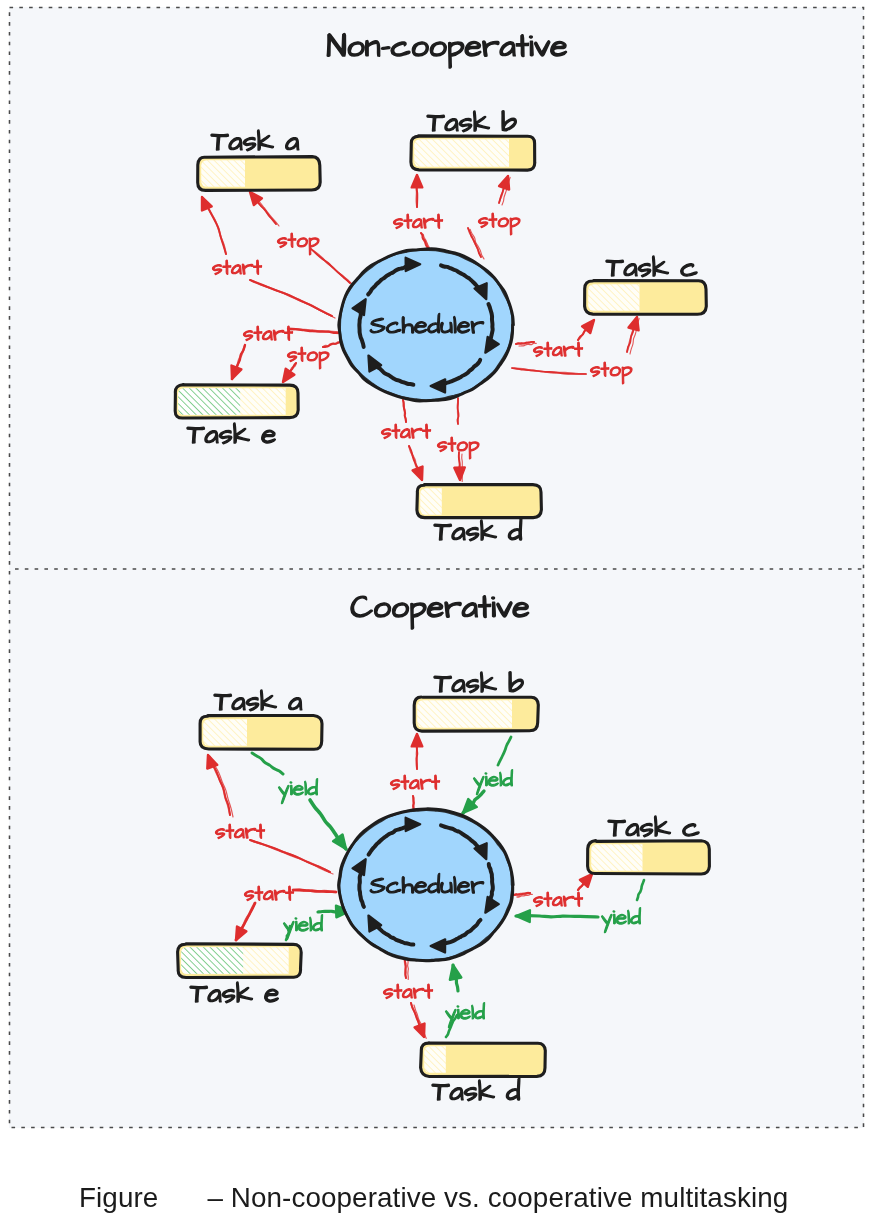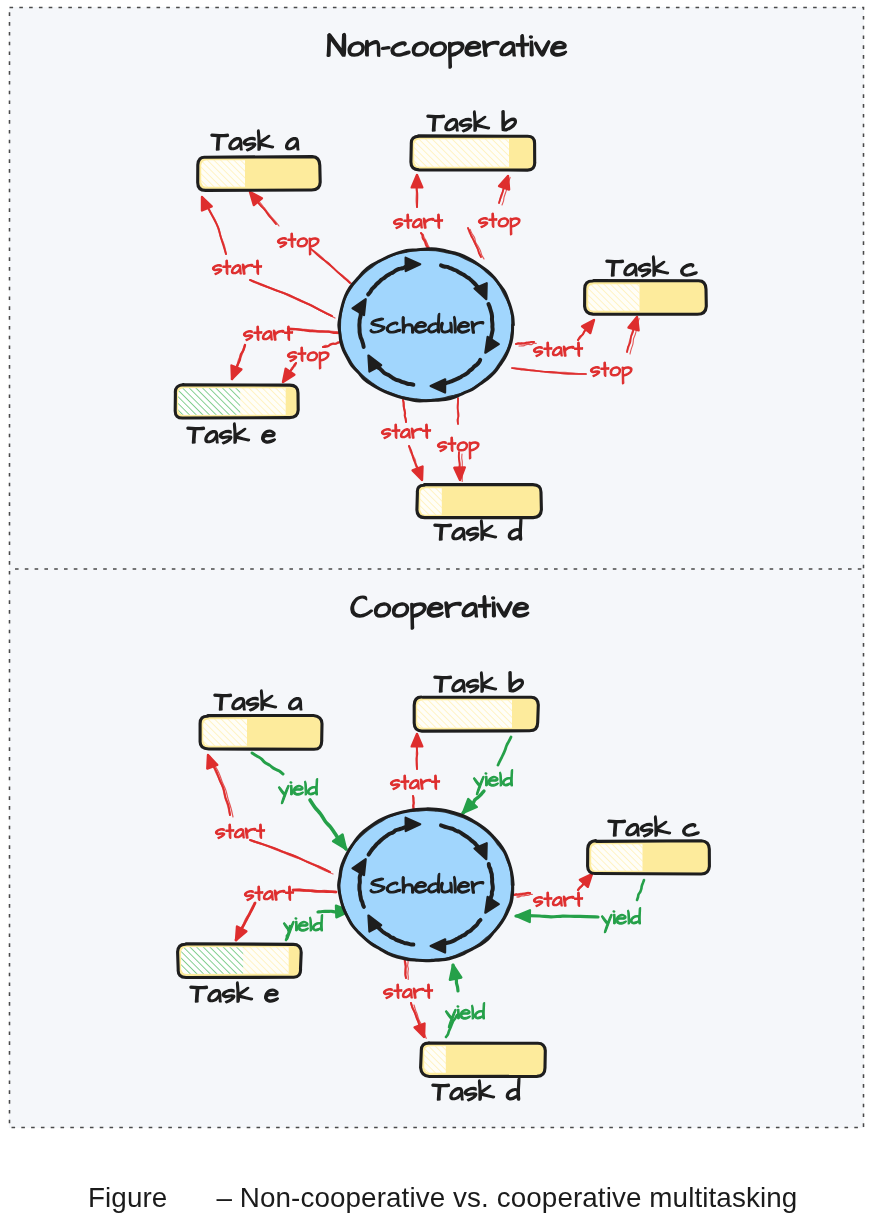--- a/index.html
+++ b/index.html
@@ -3,21 +3,21 @@
 <meta charset="utf-8">
 <title>Non-cooperative vs. cooperative multitasking</title>
 <style>
 html,body{margin:0;padding:0;background:#ffffff;
   font-family:"Liberation Sans",sans-serif;-webkit-font-smoothing:antialiased;}
 #page{position:relative;width:872px;height:1228px;overflow:hidden;background:#ffffff;}
 #figure-frame{position:absolute;left:9px;top:7px;width:855px;height:1121px;
   background:#f5f7fa;}
 #frame-lines{position:absolute;left:0;top:0;pointer-events:none;}
 #figure-svg{position:absolute;left:0;top:0;}
-#figure-caption{position:absolute;left:88px;top:1182px;font-size:27.8px;line-height:32px;
+#figure-caption{position:absolute;left:79px;top:1182px;font-size:27.8px;line-height:32px;
   color:#1b1b1b;white-space:pre;letter-spacing:0.1px;}
 #figure-caption .num{display:inline-block;min-width:49px;}
 </style>
 </head>
 <body>
 
 <div id="page">
   <div id="figure-frame"></div>
   <svg id="frame-lines" width="872" height="1228" xmlns="http://www.w3.org/2000/svg">
     <rect x="9.5" y="7.5" width="854" height="1120" fill="none" stroke="#4a4a4a" stroke-width="1.55" stroke-dasharray="3.6 6.2" stroke-linecap="butt"></rect>

